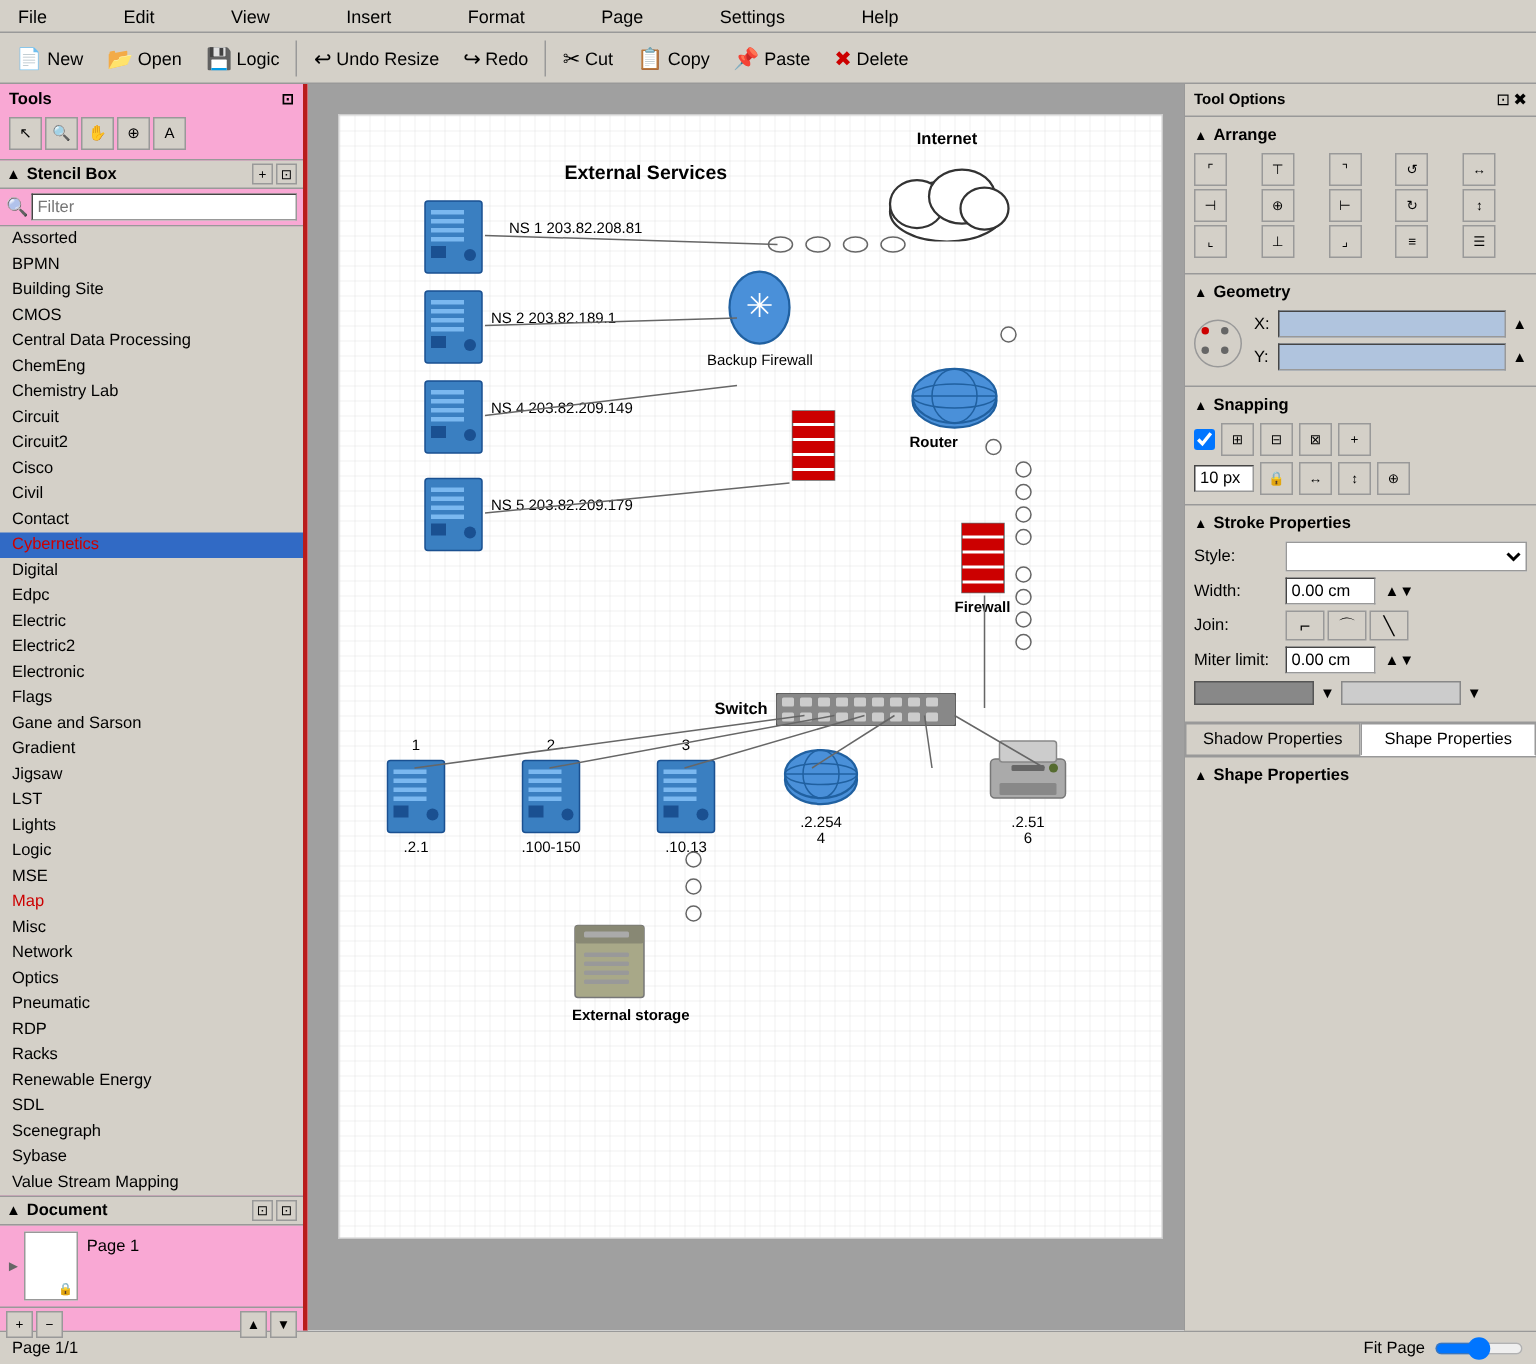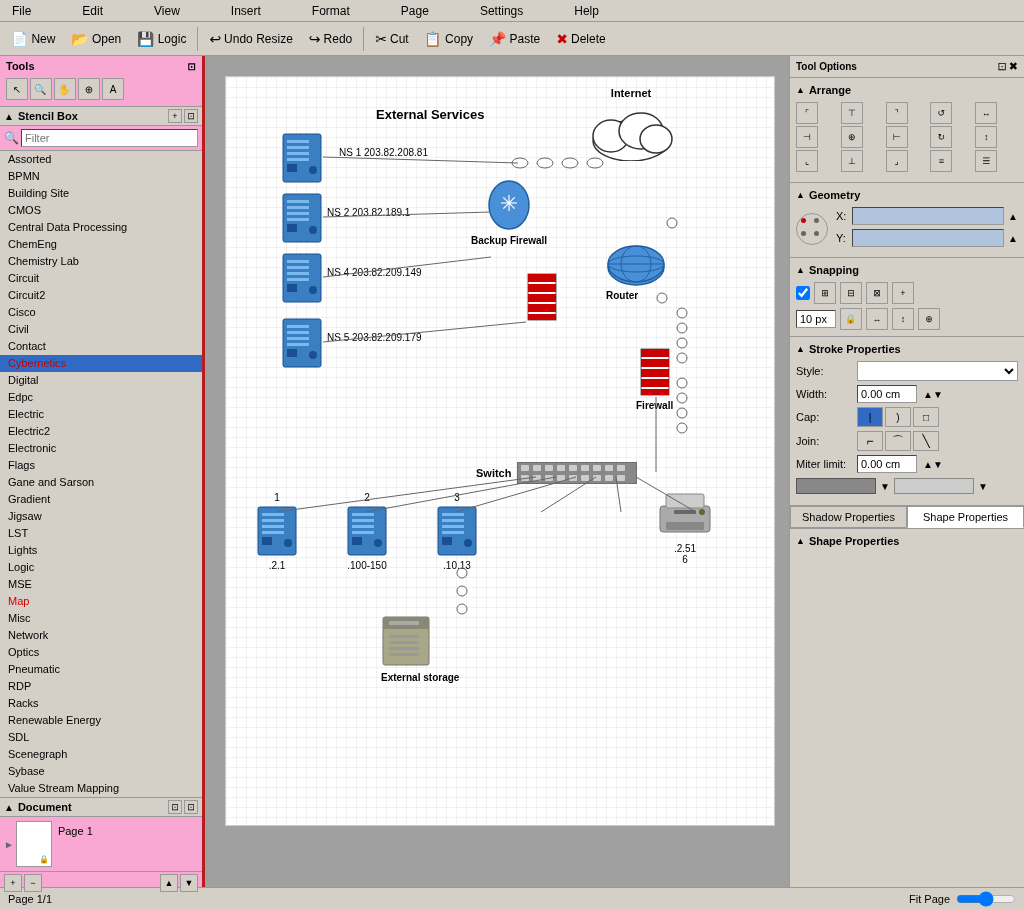--- a/index.html
+++ b/index.html
@@ -292,21 +292,21 @@
           <circle cx="32" cy="38" r="4" fill="#1a5091"></circle>
         </svg>
         <div style="font-size:10px;position:absolute;top:15px;left:46px;white-space:nowrap;">NS 2 203.82.189.1</div>
       </div>
 
       <div style="position:absolute;top:100px;left:245px;text-align:center;">
         <svg width="45" height="55">
           <ellipse cx="22" cy="28" rx="20" ry="24" fill="#4a90d9" stroke="#2060a0" stroke-width="1.5"></ellipse>
           <text x="22" y="34" text-anchor="middle" font-size="22" fill="white">✳</text>
         </svg>
-        <div style="font-size:10px;font-weight:bold;text-align:center;">Backup Firewall</div>
+        <div style="font-size:10px;font-weight:normal;text-align:center;">Backup Firewall</div>
       </div>
 
       <div style="position:absolute;top:175px;left:55px;">
         <svg width="42" height="52">
           <rect x="2" y="2" width="38" height="48" rx="2" fill="#3a7fc1" stroke="#1a5091"></rect>
           <rect x="6" y="8" width="22" height="3" fill="#7ab8f0"></rect>
           <rect x="6" y="14" width="22" height="3" fill="#7ab8f0"></rect>
           <rect x="6" y="20" width="22" height="3" fill="#7ab8f0"></rect>
           <rect x="6" y="26" width="22" height="3" fill="#7ab8f0"></rect>
           <rect x="6" y="32" width="10" height="8" fill="#1a5091"></rect>
@@ -469,20 +469,31 @@
           <rect x="6" y="8" width="22" height="3" fill="#7ab8f0"></rect>
           <rect x="6" y="14" width="22" height="3" fill="#7ab8f0"></rect>
           <rect x="6" y="20" width="22" height="3" fill="#7ab8f0"></rect>
           <rect x="6" y="26" width="22" height="3" fill="#7ab8f0"></rect>
           <rect x="6" y="32" width="10" height="8" fill="#1a5091"></rect>
           <circle cx="32" cy="38" r="4" fill="#1a5091"></circle>
         </svg>
         <div style="font-size:10px;">.10.13</div>
       </div>
 
+      <div style="position:absolute;top:415px;left:295px;text-align:center;">
+        <svg width="52" height="48">
+          <ellipse cx="26" cy="28" rx="24" ry="16" fill="#4a90d9" stroke="#2060a0" stroke-width="1.5"></ellipse>
+          <ellipse cx="26" cy="24" rx="24" ry="16" fill="#4a90d9" stroke="#2060a0" stroke-width="1.5"></ellipse>
+          <line x1="2" y1="24" x2="50" y2="24" stroke="#2060a0" stroke-width="1"></line>
+          <ellipse cx="26" cy="24" rx="24" ry="7" fill="none" stroke="#2060a0" stroke-width="1"></ellipse>
+          <ellipse cx="26" cy="24" rx="12" ry="16" fill="none" stroke="#2060a0" stroke-width="1"></ellipse>
+        </svg>
+        <div style="font-size:10px;">.2.254</div>
+        <div style="font-size:10px;">4</div>
+      </div>
 
 
       <div style="position:absolute;top:415px;left:430px;text-align:center;">
         <svg width="58" height="48">
           <rect x="4" y="14" width="50" height="26" rx="3" fill="#aaa" stroke="#777"></rect>
           <rect x="10" y="2" width="38" height="14" rx="2" fill="#ccc" stroke="#888"></rect>
           <rect x="10" y="30" width="38" height="8" rx="1" fill="#888"></rect>
           <rect x="18" y="18" width="22" height="4" rx="1" fill="#666"></rect>
           <circle cx="46" cy="20" r="3" fill="#556b2f"></circle>
         </svg>
@@ -626,28 +637,20 @@
         <select class="stroke-select">
           <option></option>
         </select>
       </div>
       <div class="stroke-row">
         <span class="stroke-label">Width:</span>
         <input type="text" class="stroke-input" value="0.00 cm" style="">
         <span style="font-size:10px;cursor:pointer;">▲▼</span>
       </div>
       <div class="stroke-row">
-        <span class="stroke-label">Cap:</span>
-        <div class="cap-btns">
-          <div class="cap-btn active">|</div>
-          <div class="cap-btn">)</div>
-          <div class="cap-btn">□</div>
-        </div>
-      </div>
-      <div class="stroke-row">
         <span class="stroke-label">Join:</span>
         <div class="join-btns">
           <div class="join-btn">⌐</div>
           <div class="join-btn">⌒</div>
           <div class="join-btn">╲</div>
         </div>
       </div>
       <div class="stroke-row">
         <span class="stroke-label">Miter limit:</span>
         <input type="text" class="stroke-input" value="0.00 cm" style="">

